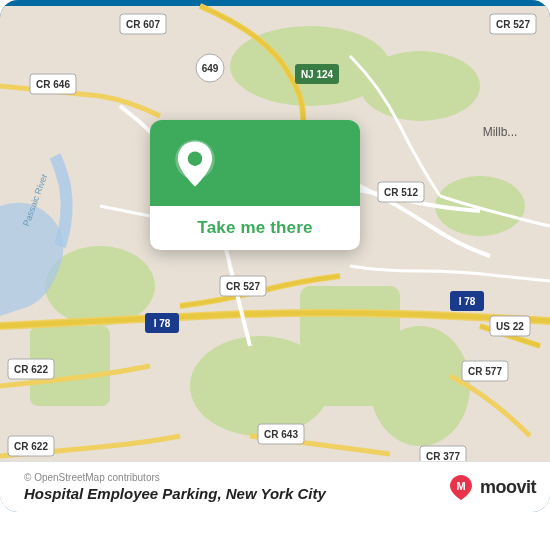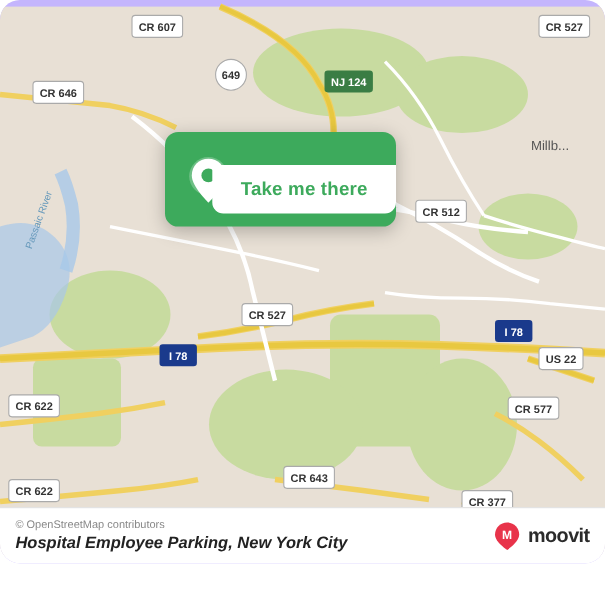--- a/index.html
+++ b/index.html
@@ -8,21 +8,21 @@
       height: 550px;
       overflow: hidden;
       font-family: Arial, sans-serif;
       position: relative;
     }
 
     #map-container {
       width: 550px;
       height: 512px;
       position: relative;
-      background-color: #c4b5fd;
+      background-color: #0369a1;
       overflow: hidden;
       border-radius: 18px;
     }
 
     
     #map-svg {
       width: 100%;
       height: 100%;
       position: absolute;
       top: 0; left: 0;
@@ -30,22 +30,22 @@
 
     
     #location-card {
       position: absolute;
       top: 120px;
       left: 150px;
       width: 210px;
       background: #3daa5c;
       border-radius: 12px;
       display: flex;
-      flex-direction: row;
-      align-items: center;
+      flex-direction: column;
+      align-items: flex-start;
       padding: 18px 18px 0 18px;
       box-shadow: 0 4px 16px rgba(0,0,0,0.25);
     }
 
     #location-pin-icon {
       width: 54px;
       height: 54px;
       margin-bottom: 14px;
     }
 
@@ -63,21 +63,21 @@
       letter-spacing: 0.01em;
     }
 
     
     #bottom-bar {
       position: absolute;
       bottom: 0;
       left: 0;
       width: 550px;
       background: white;
-      padding: 10px 14px 10px 14px;
+      padding: 10px 14px 10px 24px;
       display: flex;
       align-items: center;
       justify-content: space-between;
       border-top: 1px solid #e0e0e0;
       min-height: 48px;
     }
 
     #bottom-left {
       display: flex;
       flex-direction: column;

